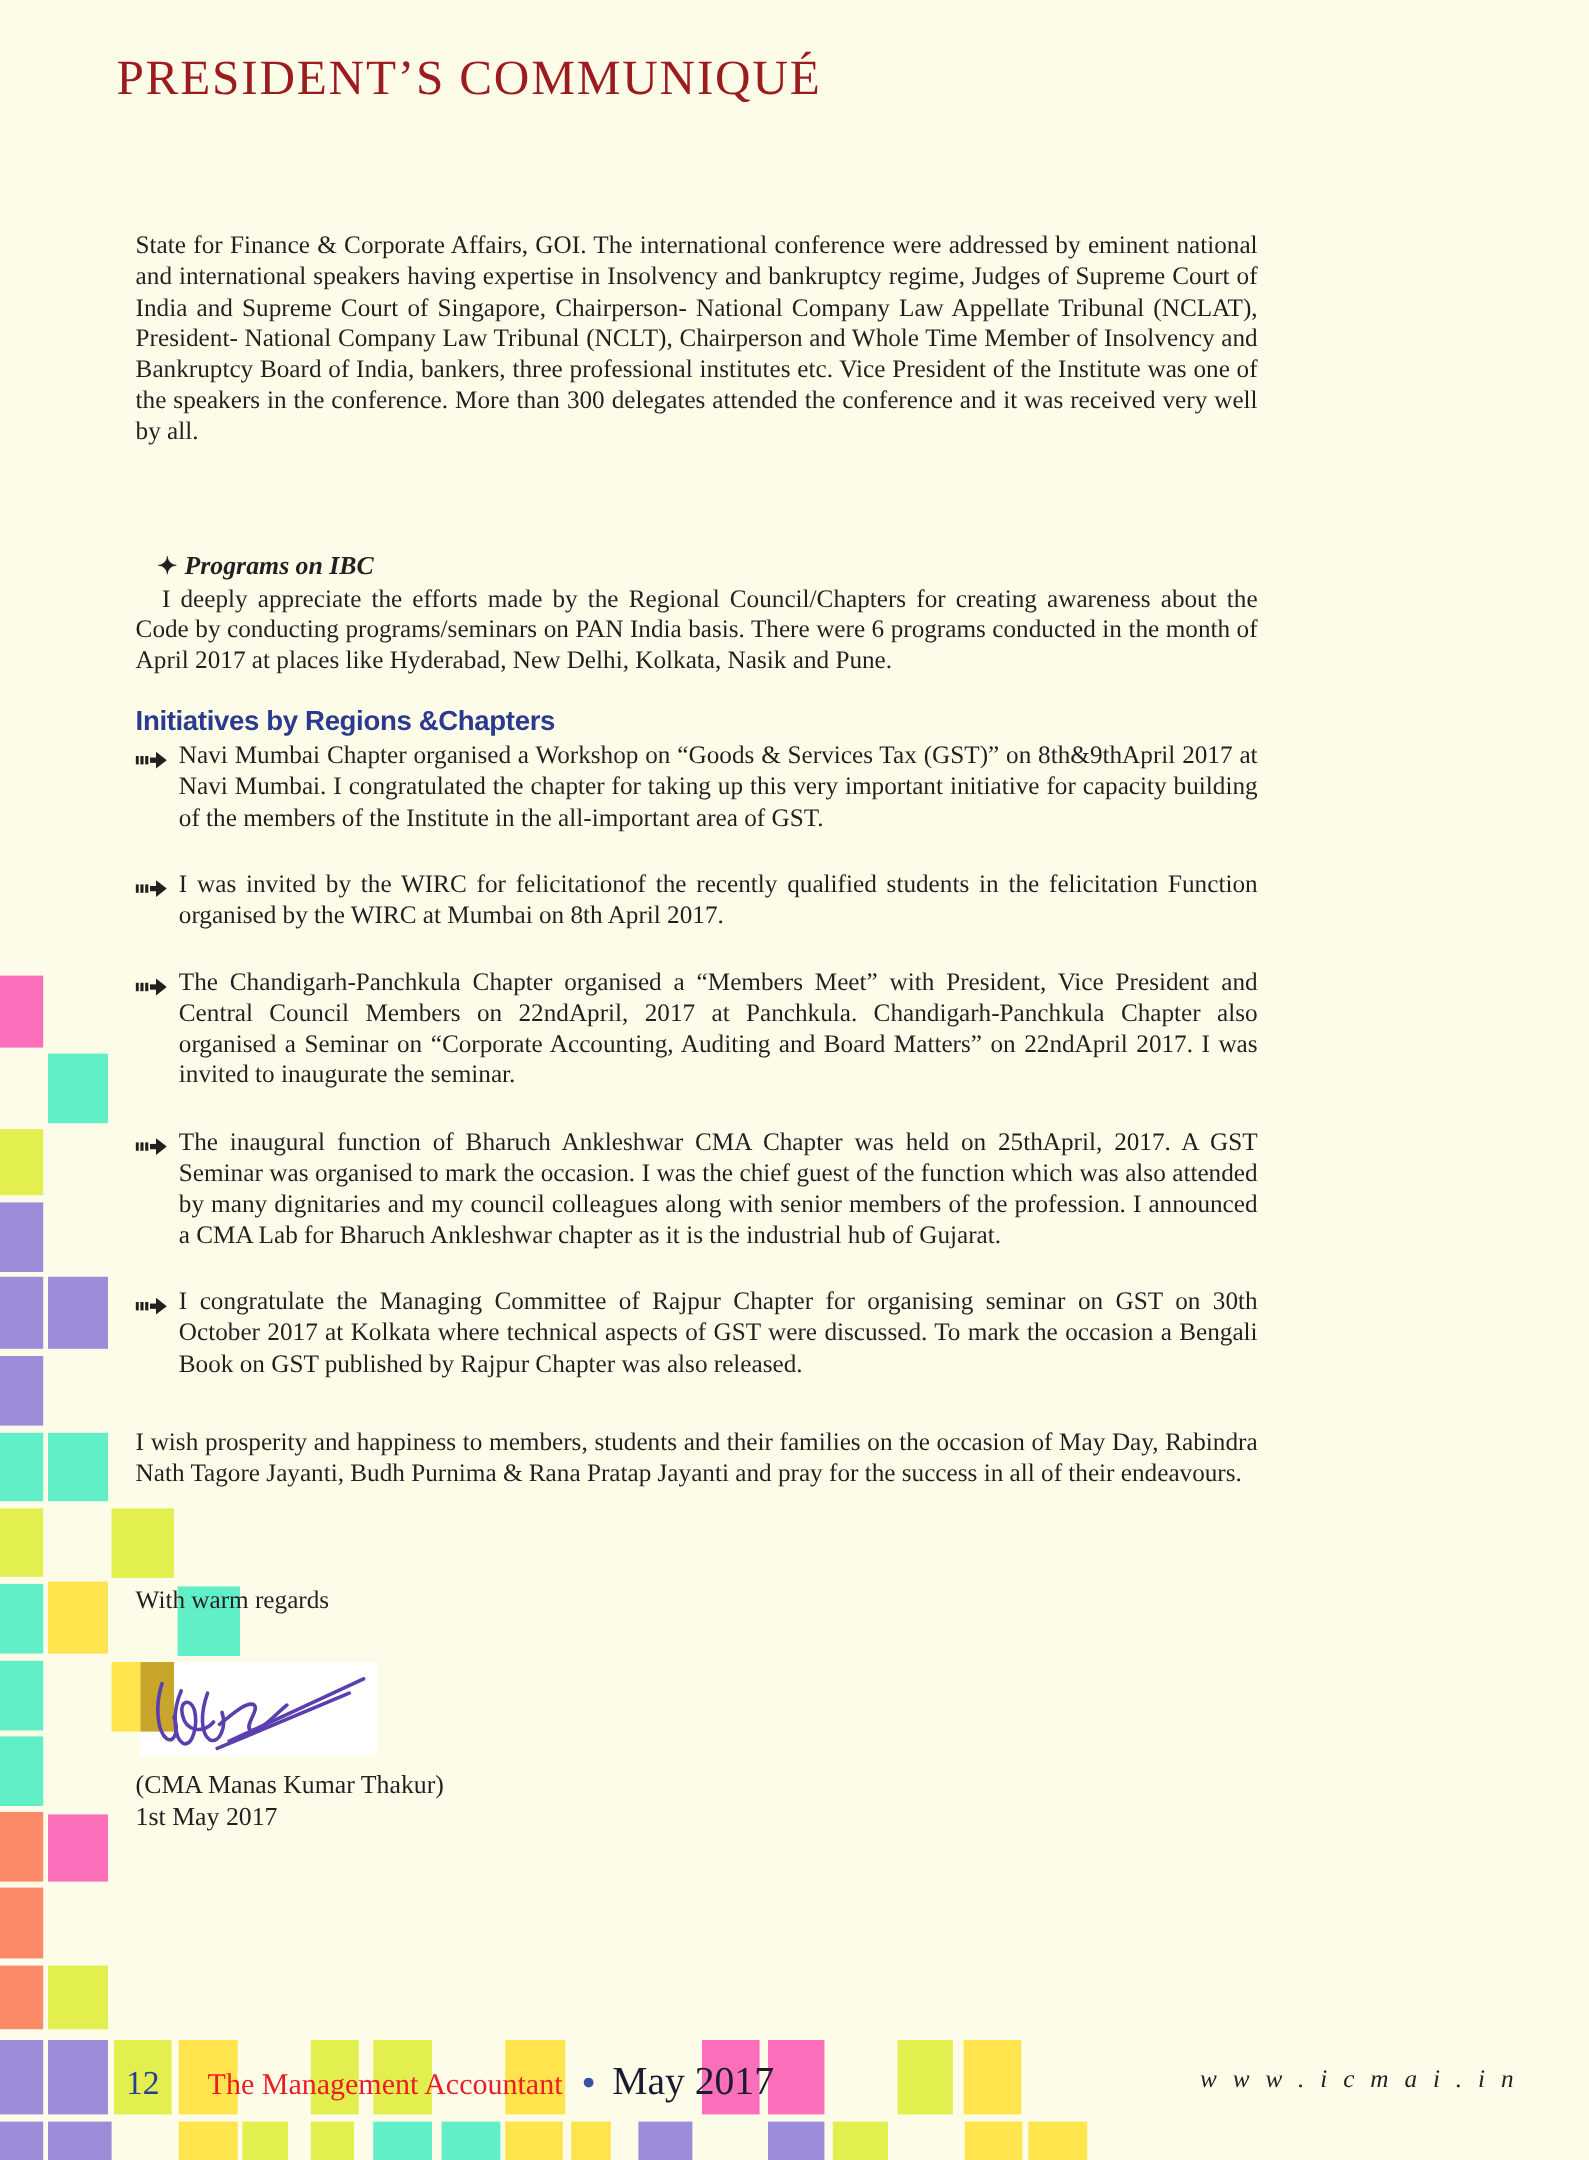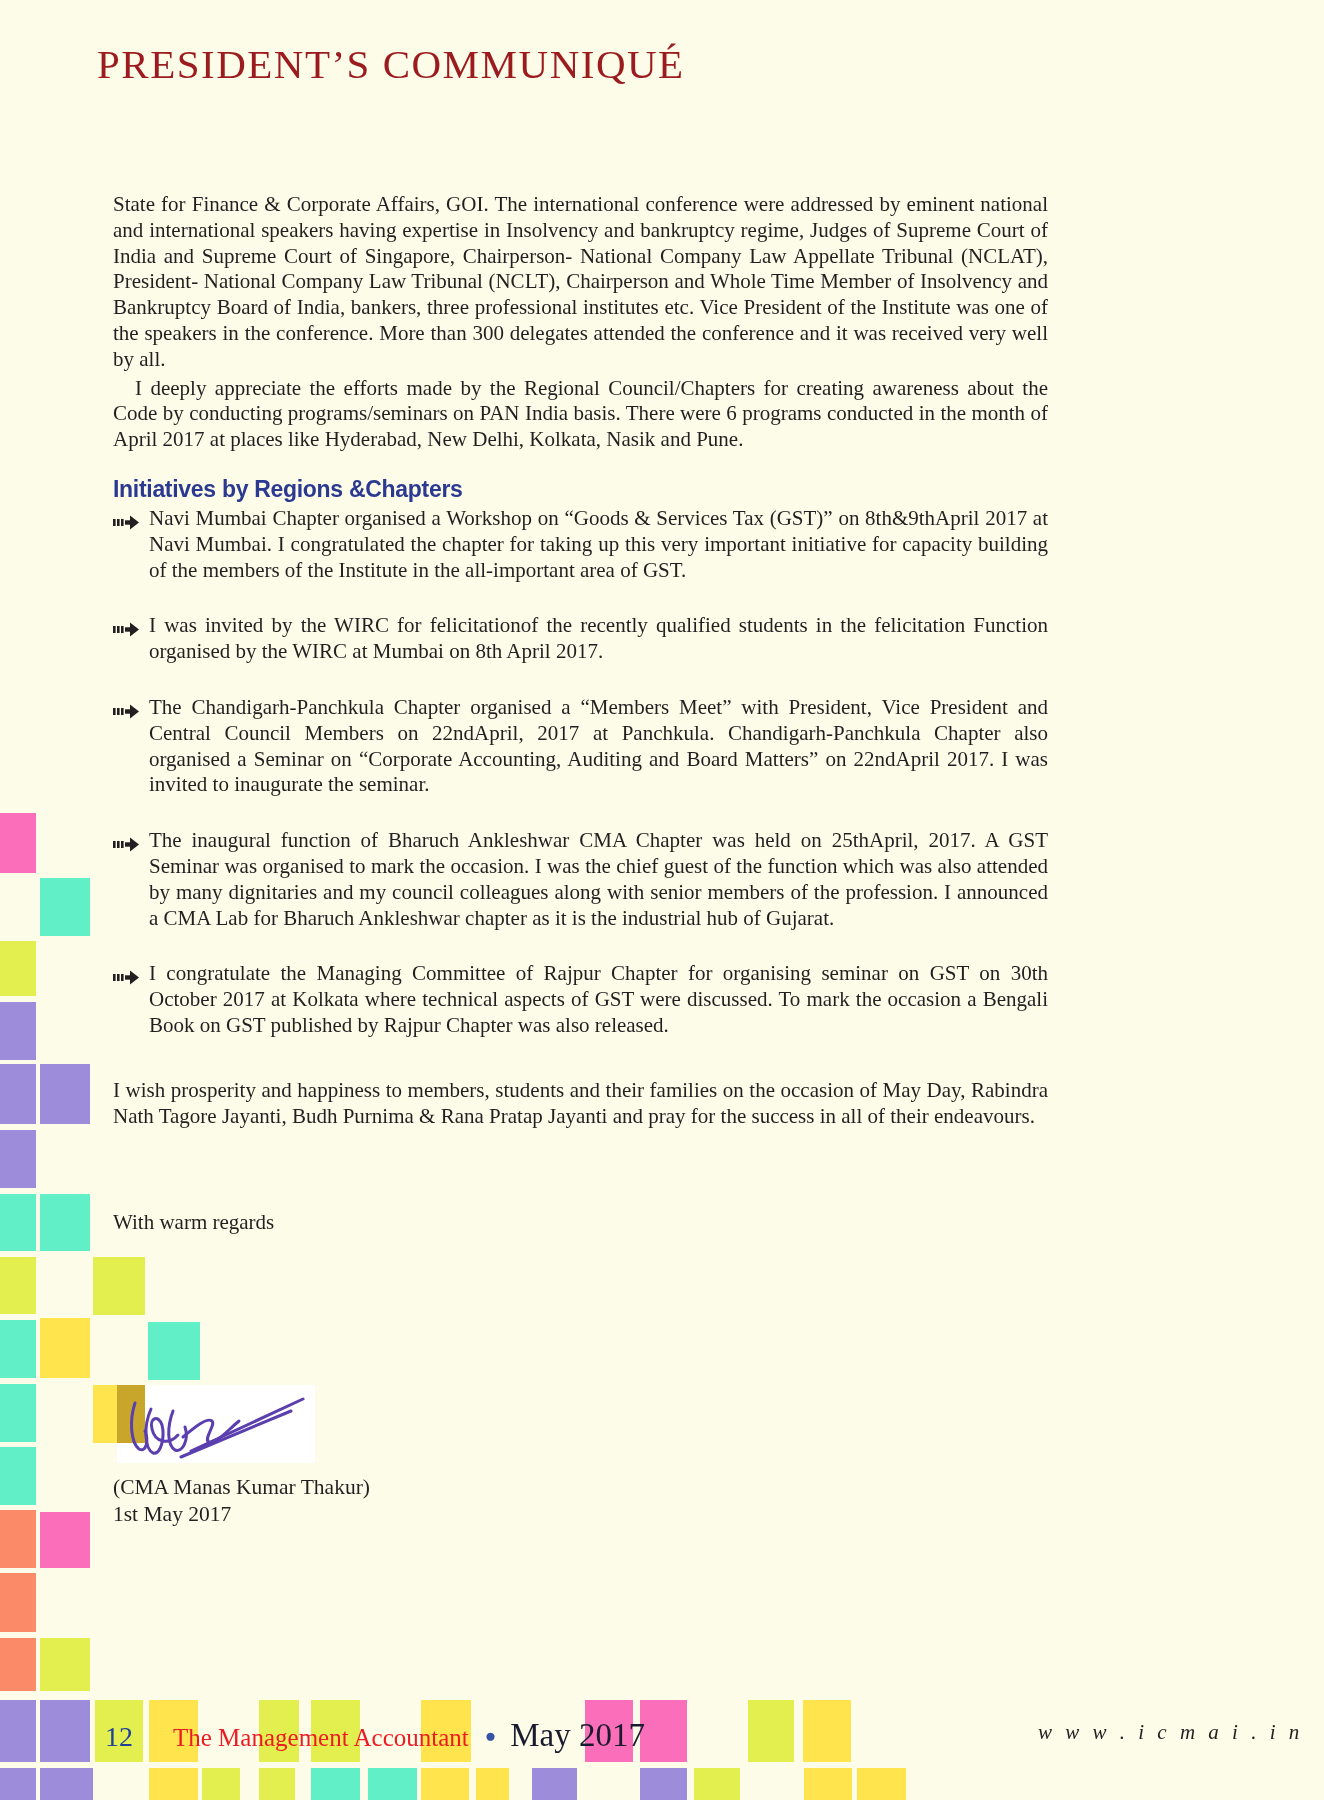--- a/index.html
+++ b/index.html
@@ -28,21 +28,21 @@
   #signature-box{position:absolute; left:117px; top:1385px; width:198px; height:78px; background:#ffffff; z-index:6;}
   #signature-overlap{position:absolute; left:117px; top:1385px; width:28px; height:58px; background:var(--mustard); z-index:7;}
   #signature-svg{position:absolute; left:121px; top:1387px; z-index:8;}
   #signatory-block{position:absolute; left:113px; top:1474px; z-index:6; font-size:21.5px; line-height:27px; color:var(--ink);}
 
   #footer-left{position:absolute; left:105px; top:1717px; z-index:9; display:flex; align-items:baseline; white-space:nowrap;}
   #footer-page-number{font-size:28px; font-weight:normal; color:var(--footer_num);}
   #footer-magazine{font-size:25px; color:var(--footer_red); margin-left:40px;}
   #footer-dot{color:var(--footer_dot); font-size:19px; margin-left:16px; align-self:center;}
   #footer-issue{font-size:33px; color:var(--footer_issue); margin-left:14px;}
-  #footer-site{position:absolute; left:1038px; top:1720px; z-index:9; font-style:italic; font-size:21px; letter-spacing:2.5px; word-spacing:3px; color:var(--ink);}
+  #footer-site{position:absolute; left:1000px; top:1720px; z-index:9; font-style:italic; font-size:21px; letter-spacing:2.5px; word-spacing:3px; color:var(--ink);}
 </style>
 </head>
 <body>
 
 <div id="page">
 
   <div id="decor-left">
       <div class="sq" style="left: 0px; top: 813px; width: 36px; height: 60px; background: rgb(251, 110, 185);"></div>
       <div class="sq" style="left: 40px; top: 878px; width: 50px; height: 58px; background: rgb(97, 239, 200);"></div>
       <div class="sq" style="left: 0px; top: 941px; width: 36px; height: 55px; background: rgb(227, 238, 79);"></div>
@@ -92,20 +92,21 @@
       <div class="sq" style="left: 694px; top: 1768px; width: 46px; height: 32px; background: rgb(227, 238, 79);"></div>
       <div class="sq" style="left: 804px; top: 1768px; width: 48px; height: 32px; background: rgb(255, 228, 77);"></div>
       <div class="sq" style="left: 857px; top: 1768px; width: 49px; height: 32px; background: rgb(255, 228, 77);"></div>
     </div>
 
   <div id="content">
     <h1 id="page-title">PRESIDENT’S COMMUNIQUÉ</h1>
 
     <p id="intro-paragraph" class="body-text">State for Finance &amp; Corporate Affairs, GOI. The international conference were addressed by eminent national and international speakers having expertise in Insolvency and bankruptcy regime, Judges of Supreme Court of India and Supreme Court of  Singapore, Chairperson- National Company Law Appellate Tribunal (NCLAT), President- National Company Law Tribunal (NCLT), Chairperson and Whole Time Member of Insolvency and Bankruptcy Board of India, bankers, three professional institutes etc. Vice President of the Institute was one of the speakers in the conference. More than 300 delegates attended the conference and it was received very well by all.</p>
 
+    <div id="programs-heading"><span class="star">✦</span><span>Programs on IBC</span></div>
     <p id="programs-body" class="body-text">I deeply appreciate the efforts made by the Regional Council/Chapters for creating awareness about the Code by conducting programs/seminars on PAN India basis. There were 6 programs conducted in the month of April 2017 at places like Hyderabad, New Delhi, Kolkata, Nasik and Pune.</p>
 
     <div id="initiatives-heading">Initiatives by Regions &amp;Chapters</div>
 
     <ul id="bullets-list">
     <li>
       <span class="bullet-icon">
         <svg width="26" height="15" viewBox="0 0 26 15">
           <rect x="0" y="4" width="2.6" height="7" fill="#231f20"></rect>
           <rect x="4" y="4" width="2.6" height="7" fill="#231f20"></rect>

